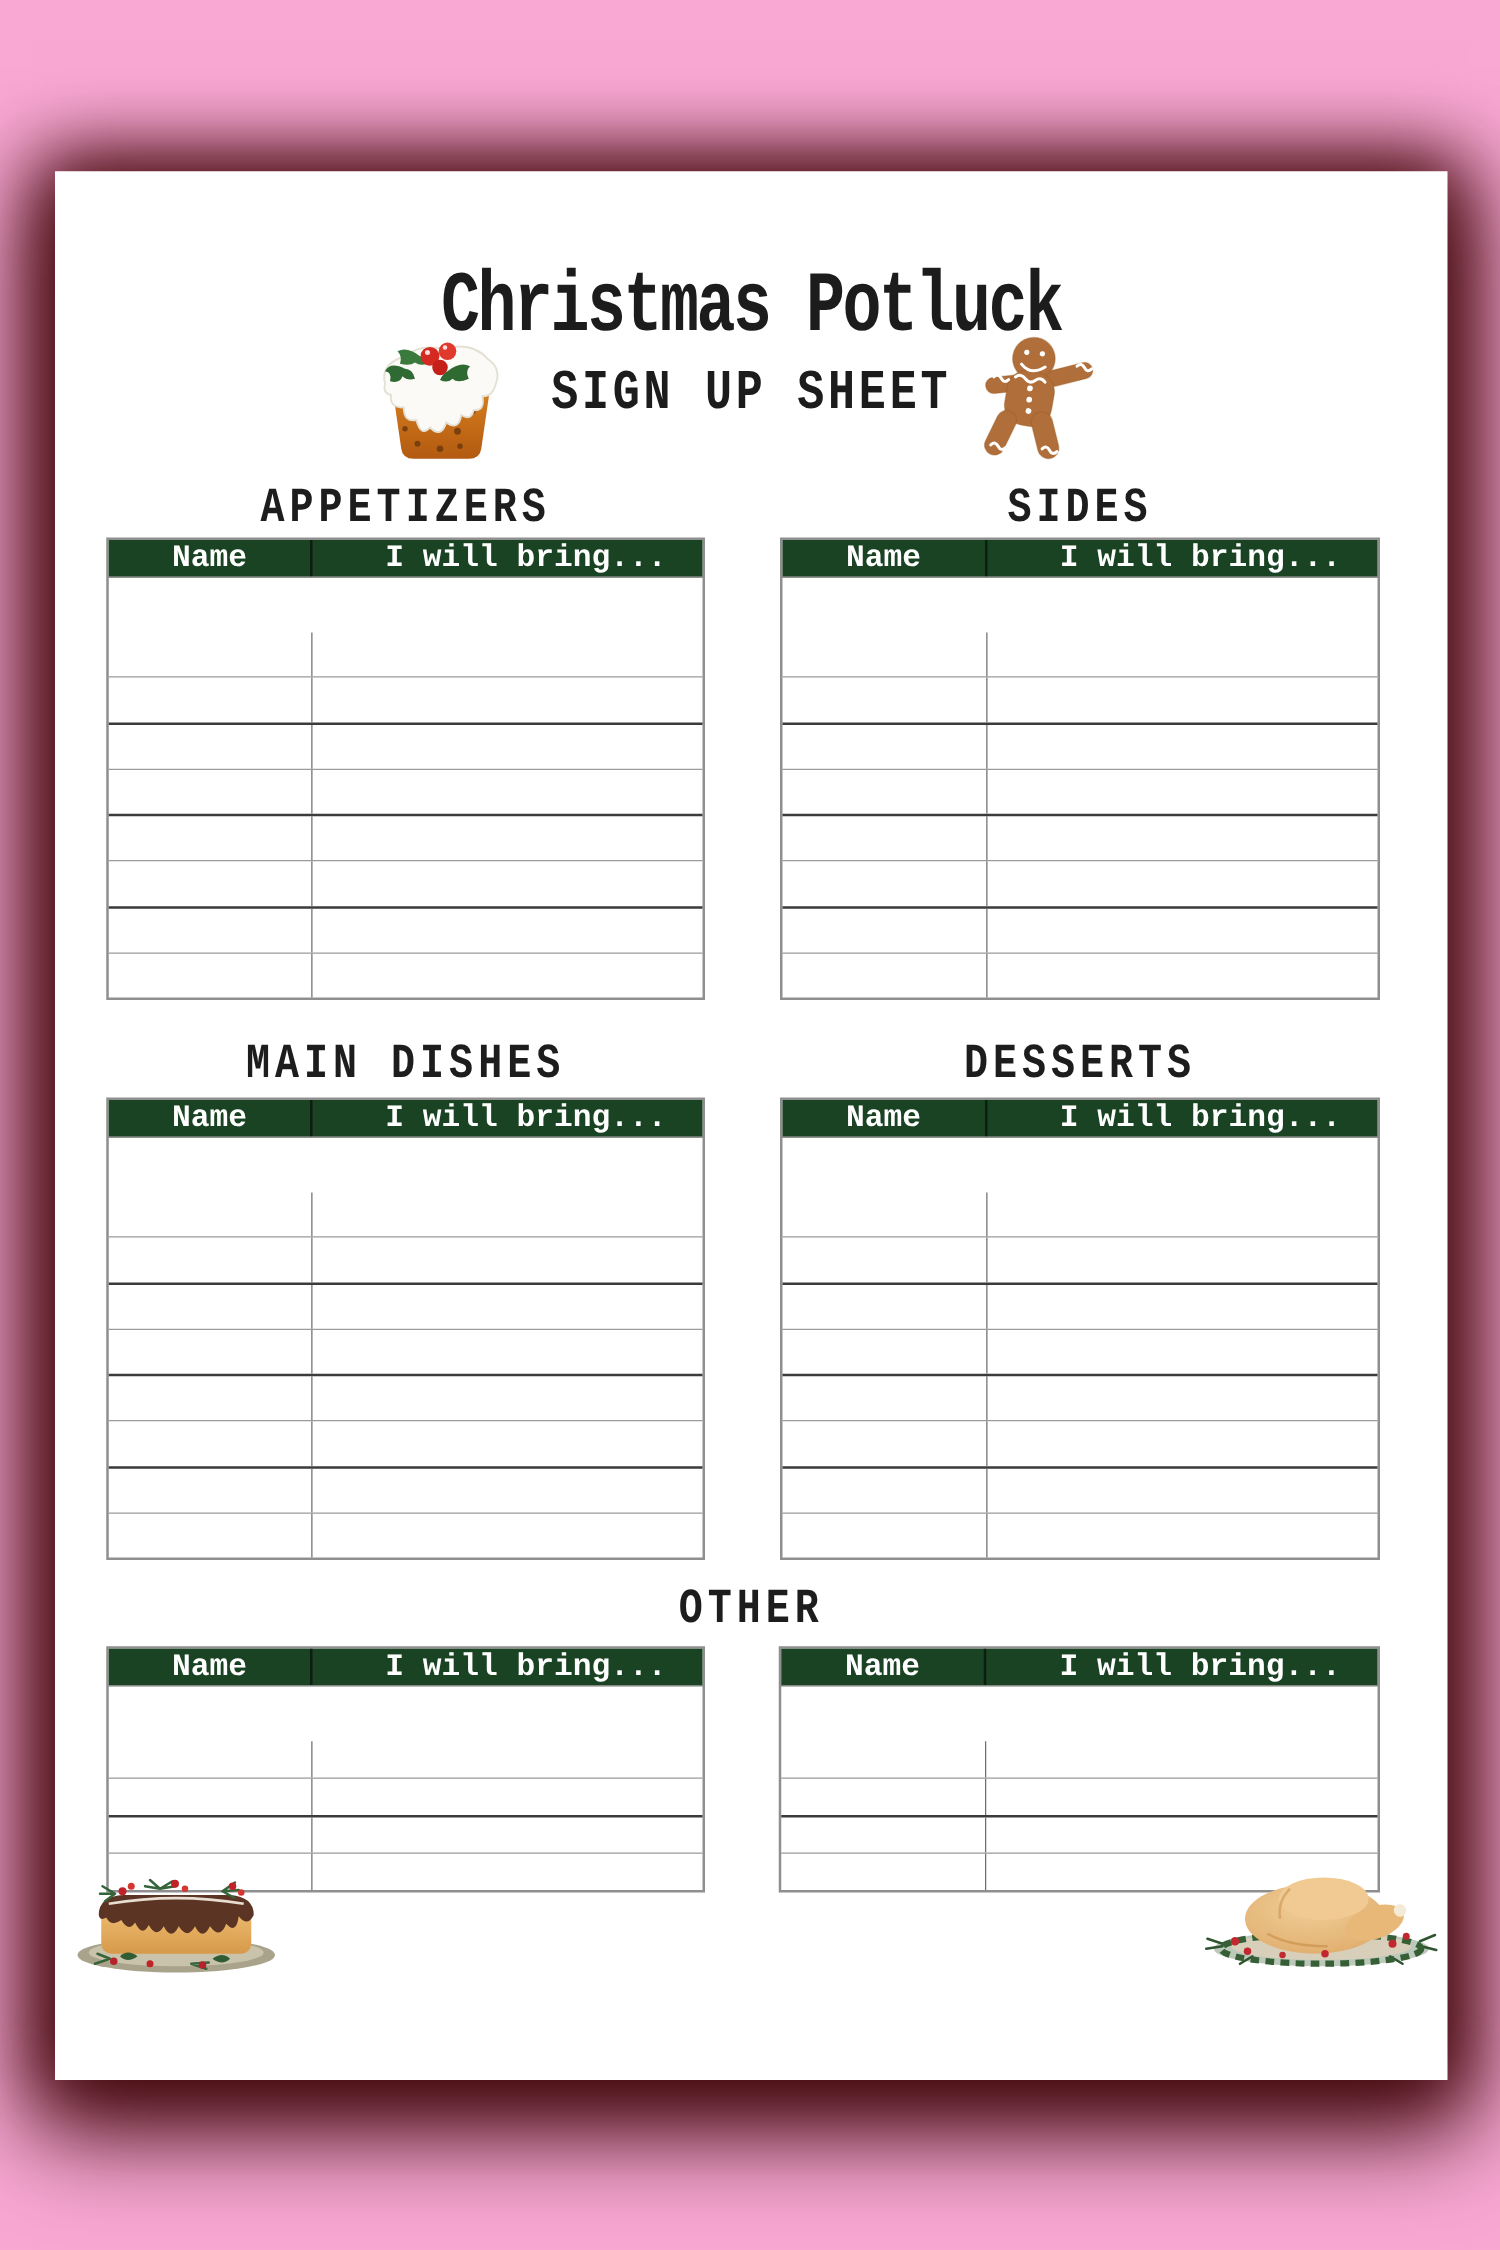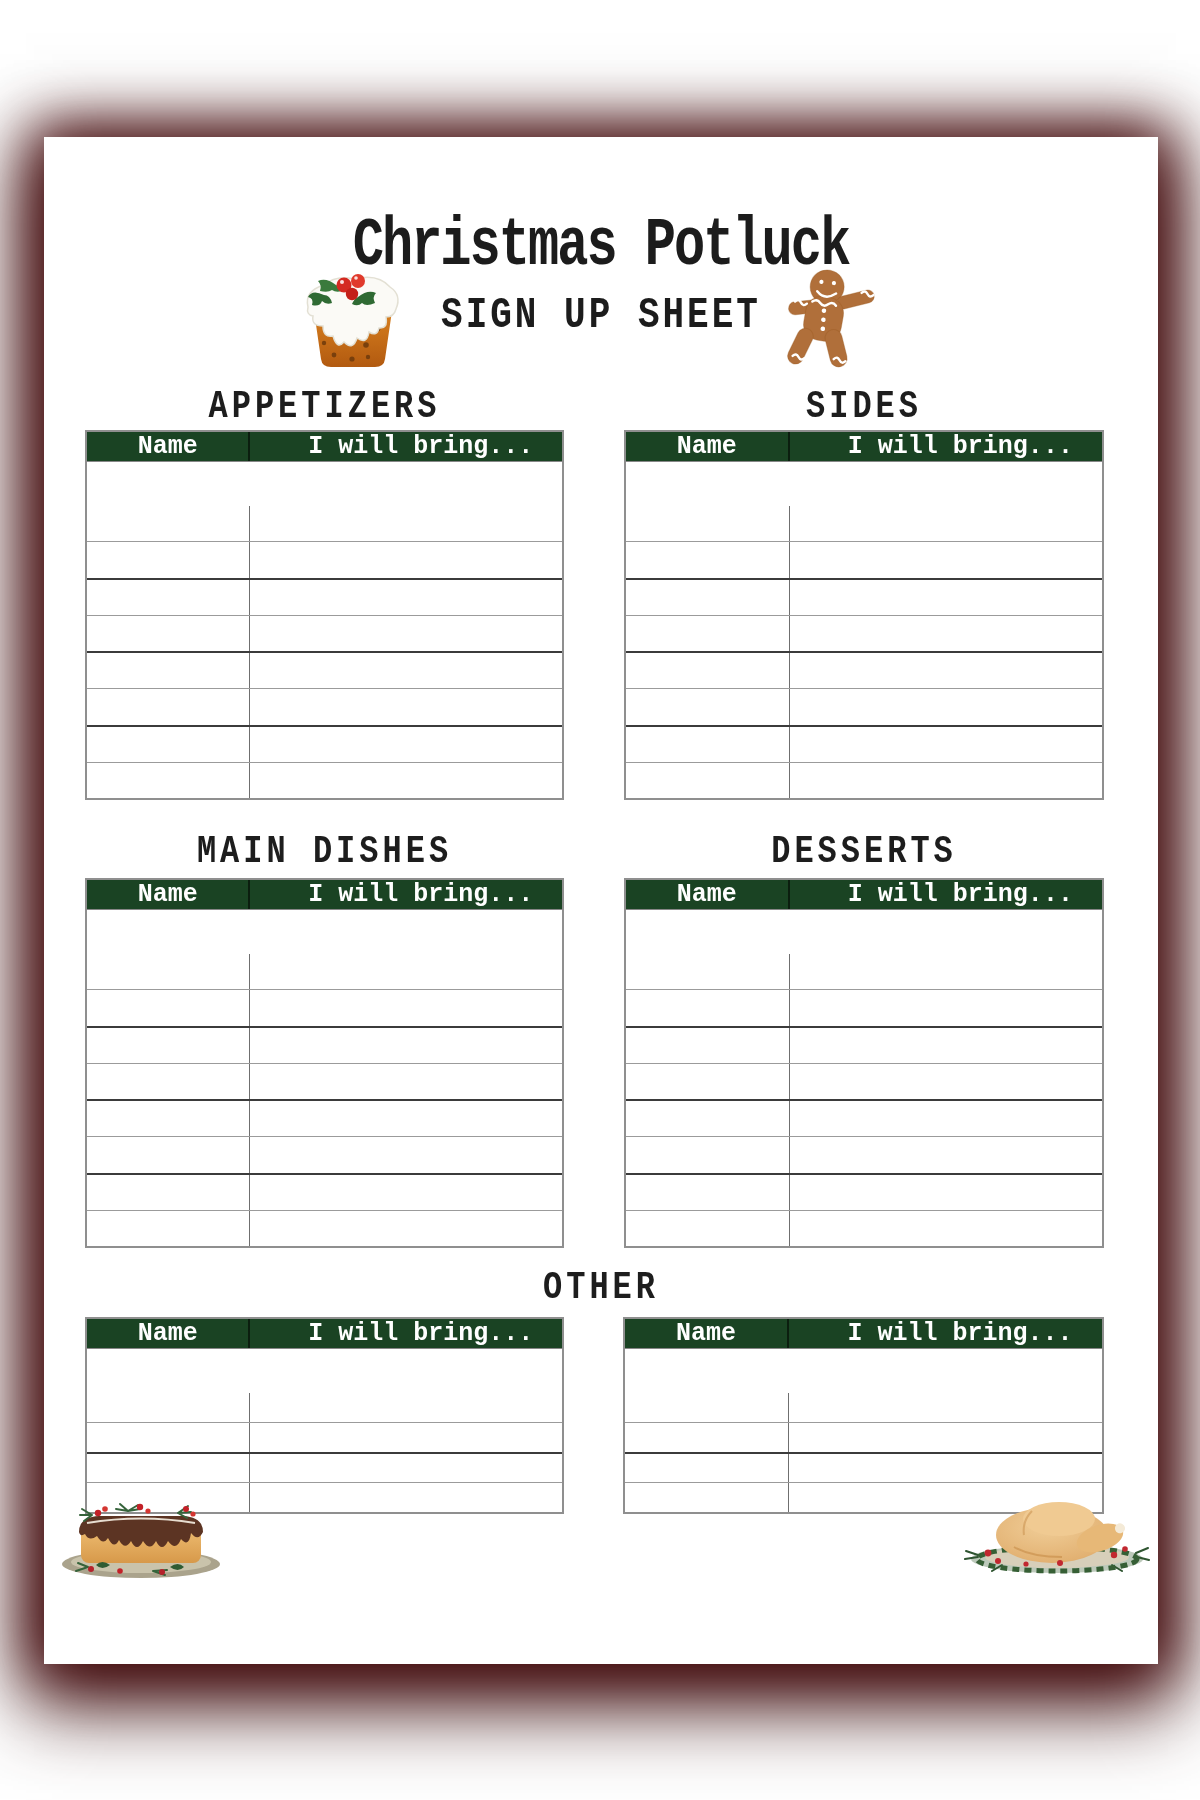--- a/index.html
+++ b/index.html
@@ -39,21 +39,21 @@
   .st-row{display:flex;flex:1;}
   .st-row .cell-name{width:34.4%;border-right:1.5px solid #6f6f6f;}
   .st-row .cell-bring{flex:1;}
   .st-row.line-light{border-bottom:1px solid #9b9b9b;}
   .st-row.line-dark{border-bottom:2px solid #3b3b3b;}
   .art{position:absolute;}
 </style>
 </head>
 <body>
 
-<div class="canvas" style="background: #ffffff;">
+<div class="canvas" style="background: #f9a8d4;">
   <div class="page">
 
     <div class="title">Christmas Potluck</div>
     <div class="subtitle">SIGN UP SHEET</div>
 
     <svg class="art" style="left:252px;top:134px;" width="112" height="100" viewBox="0 0 112 100">
       <defs>
         <linearGradient id="pudbody" x1="0" y1="0" x2="0" y2="1">
           <stop offset="0" stop-color="#d8801f"></stop>
             <stop offset="1" stop-color="#b25a10"></stop>

